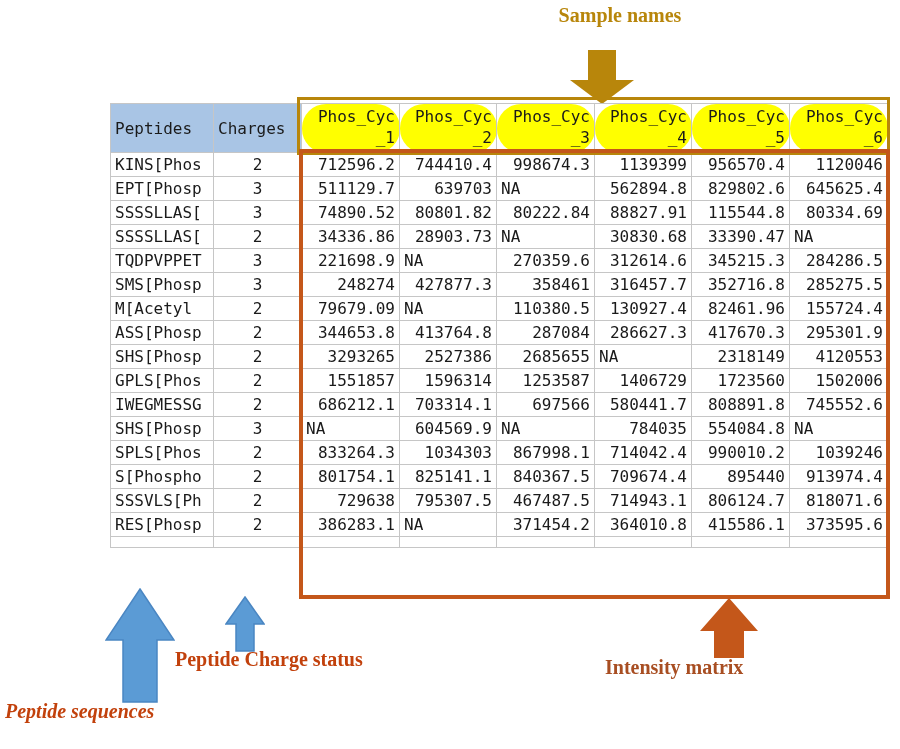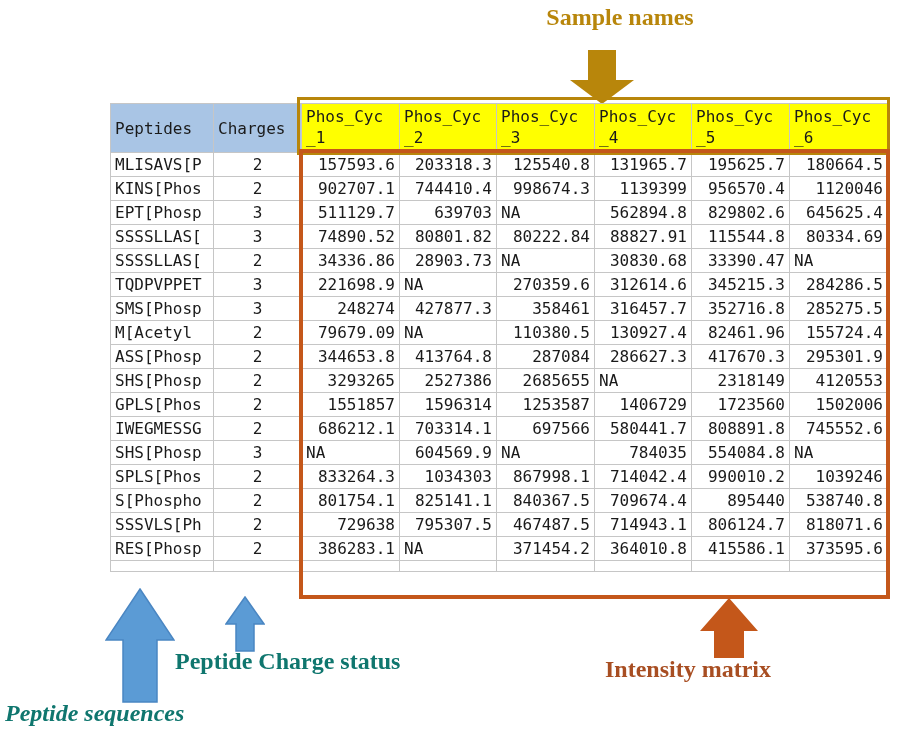--- a/index.html
+++ b/index.html
@@ -13,44 +13,44 @@
   table { border-collapse:collapse; table-layout:fixed; }
   th, td {
     border:1px solid #c6c6c6; font-weight:normal; font-size:16px;
     padding:0 4px; white-space:nowrap; overflow:hidden; box-sizing:border-box;
     color:#1a1a1a; line-height:23px;
   }
   tr.data-row { height:24px; }
   tr.header-row { height:49px; }
   tr.empty-row { height:11px; }
   th.blue  { background:#a9c5e5; text-align:left; vertical-align:middle; }
-  th.sample{ background:#ffff00; text-align:left; vertical-align:top; padding-top:2px; line-height:21px; }
+  th.sample{ background:#ffff00; text-align:right; vertical-align:top; padding-top:2px; line-height:21px;border-radius:24px; }
   td.pep { text-align:left; }
   td.chg { text-align:center; }
   td.val { text-align:right; }
   td.val.na { text-align:left; }
 
   
   .box { position:absolute; box-sizing:border-box; background:transparent; pointer-events:none; }
   .sample-box    { left:297px; top:97px;  width:593px; height:58px;  border:3px solid #b8860b; }
   .intensity-box { left:299px; top:149px; width:591px; height:450px; border:4px solid #c4571a; }
 
   
   .arrow { position:absolute; }
   .arrow polygon.gold   { fill:#b8860b; }
   .arrow polygon.blue   { fill:#5b9bd5; stroke:#4a86c2; stroke-width:1.5; }
   .arrow polygon.orange { fill:#c4571a; }
 
   
   .ann-label {
     position:absolute; font-family:"Liberation Serif", serif; font-weight:bold;
-    font-size:24px; white-space:nowrap; line-height:1.1;
+    font-size:20px; white-space:nowrap; line-height:1.1;
   }
   .gold-text   { color:#b8860b; }
-  .blue-text   { color:#0f766e; }
+  .blue-text   { color:#c2410c; }
   .orange-text { color:#a84e22;text-align:center; }
   #sample-names-label { left:495px; top:4px; width:250px; text-align:center; }
   #peptide-charge-label { left:175px; top:648px; }
   #peptide-seq-label { left:5px; top:700px;font-style:italic; }
   #intensity-label { left:605px; top:656px; }
 </style>
 </head>
 <body>
 
 <div class="canvas">
@@ -97,33 +97,23 @@
             <div>_5</div>
           </th>
           <th class="sample">
             <div>Phos_Cyc</div>
             <div>_6</div>
           </th>
         </tr>
       </thead>
       <tbody>
           <tr class="data-row">
-    <td class="pep">MLISAVS[P</td>
-    <td class="chg">2</td>
-    <td class="val">157593.6</td>
-    <td class="val">203318.3</td>
-    <td class="val">125540.8</td>
-    <td class="val">131965.7</td>
-    <td class="val">195625.7</td>
-    <td class="val">180664.5</td>
-  </tr>
-          <tr class="data-row">
     <td class="pep">KINS[Phos</td>
     <td class="chg">2</td>
-    <td class="val">902707.1</td>
+    <td class="val">712596.2</td>
     <td class="val">744410.4</td>
     <td class="val">998674.3</td>
     <td class="val">1139399</td>
     <td class="val">956570.4</td>
     <td class="val">1120046</td>
   </tr>
           <tr class="data-row">
     <td class="pep">EPT[Phosp</td>
     <td class="chg">3</td>
     <td class="val">511129.7</td>
@@ -244,21 +234,21 @@
     <td class="val">1039246</td>
   </tr>
           <tr class="data-row">
     <td class="pep">S[Phospho</td>
     <td class="chg">2</td>
     <td class="val">801754.1</td>
     <td class="val">825141.1</td>
     <td class="val">840367.5</td>
     <td class="val">709674.4</td>
     <td class="val">895440</td>
-    <td class="val">538740.8</td>
+    <td class="val">913974.4</td>
   </tr>
           <tr class="data-row">
     <td class="pep">SSSVLS[Ph</td>
     <td class="chg">2</td>
     <td class="val">729638</td>
     <td class="val">795307.5</td>
     <td class="val">467487.5</td>
     <td class="val">714943.1</td>
     <td class="val">806124.7</td>
     <td class="val">818071.6</td>

